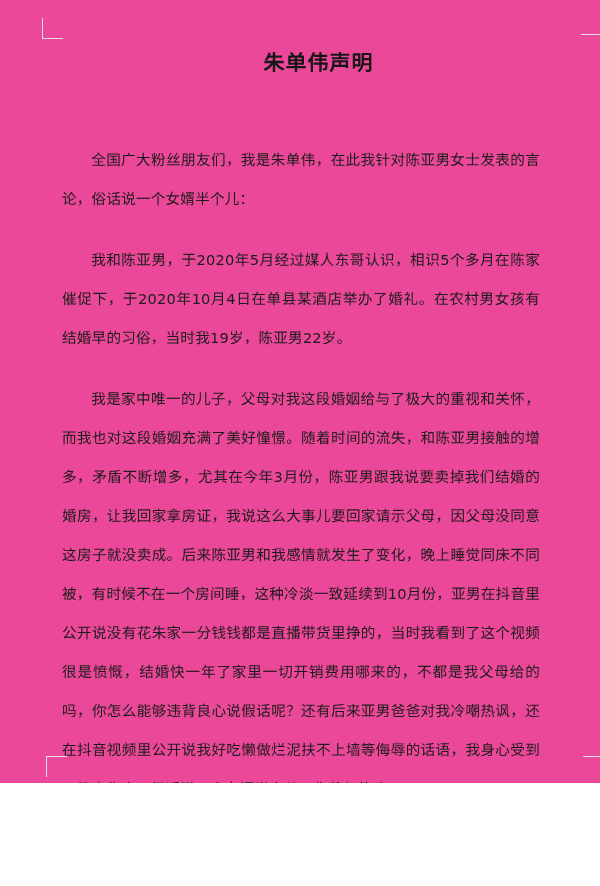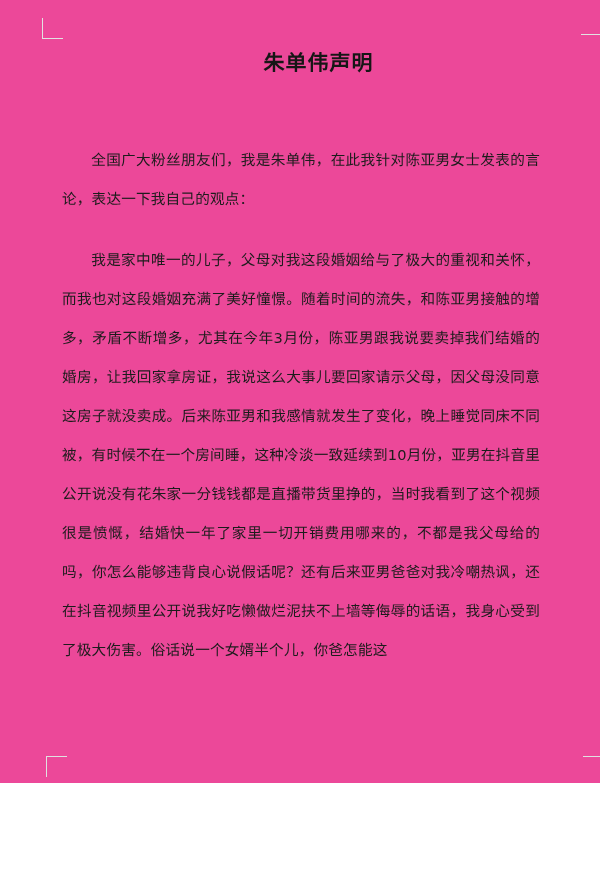--- a/index.html
+++ b/index.html
@@ -78,17 +78,18 @@
 <div class="page">
 
   <div class="corner corner-tl"></div>
   <div class="corner corner-tr"></div>
   <div class="corner corner-bl"></div>
   <div class="corner corner-br"></div>
 
   <h1 class="doc-title">朱单伟声明</h1>
 
   <div class="body-area">
-    <p class="para">全国广大粉丝朋友们，我是朱单伟，在此我针对陈亚男女士发表的言论，表达一下我自己的观点：</p>
+    <p class="para">全国广大粉丝朋友们，我是朱单伟，在此我针对陈亚男女士发表的言论，俗话说一个女婿半个儿：</p>
+    <p class="para">我和陈亚男，于2020年5月经过媒人东哥认识，相识5个多月在陈家催促下，于2020年10月4日在单县某酒店举办了婚礼。在农村男女孩有结婚早的习俗，当时我19岁，陈亚男22岁。</p>
     <p class="para">我是家中唯一的儿子，父母对我这段婚姻给与了极大的重视和关怀，而我也对这段婚姻充满了美好憧憬。随着时间的流失，和陈亚男接触的增多，矛盾不断增多，尤其在今年3月份，陈亚男跟我说要卖掉我们结婚的婚房，让我回家拿房证，我说这么大事儿要回家请示父母，因父母没同意这房子就没卖成。后来陈亚男和我感情就发生了变化，晚上睡觉同床不同被，有时候不在一个房间睡，这种冷淡一致延续到10月份，亚男在抖音里公开说没有花朱家一分钱钱都是直播带货里挣的，当时我看到了这个视频很是愤慨，结婚快一年了家里一切开销费用哪来的，不都是我父母给的吗，你怎么能够违背良心说假话呢？还有后来亚男爸爸对我冷嘲热讽，还在抖音视频里公开说我好吃懒做烂泥扶不上墙等侮辱的话语，我身心受到了极大伤害。俗话说一个女婿半个儿，你爸怎能这</p>
   </div>
 
 </div>
 
 </body></html>

